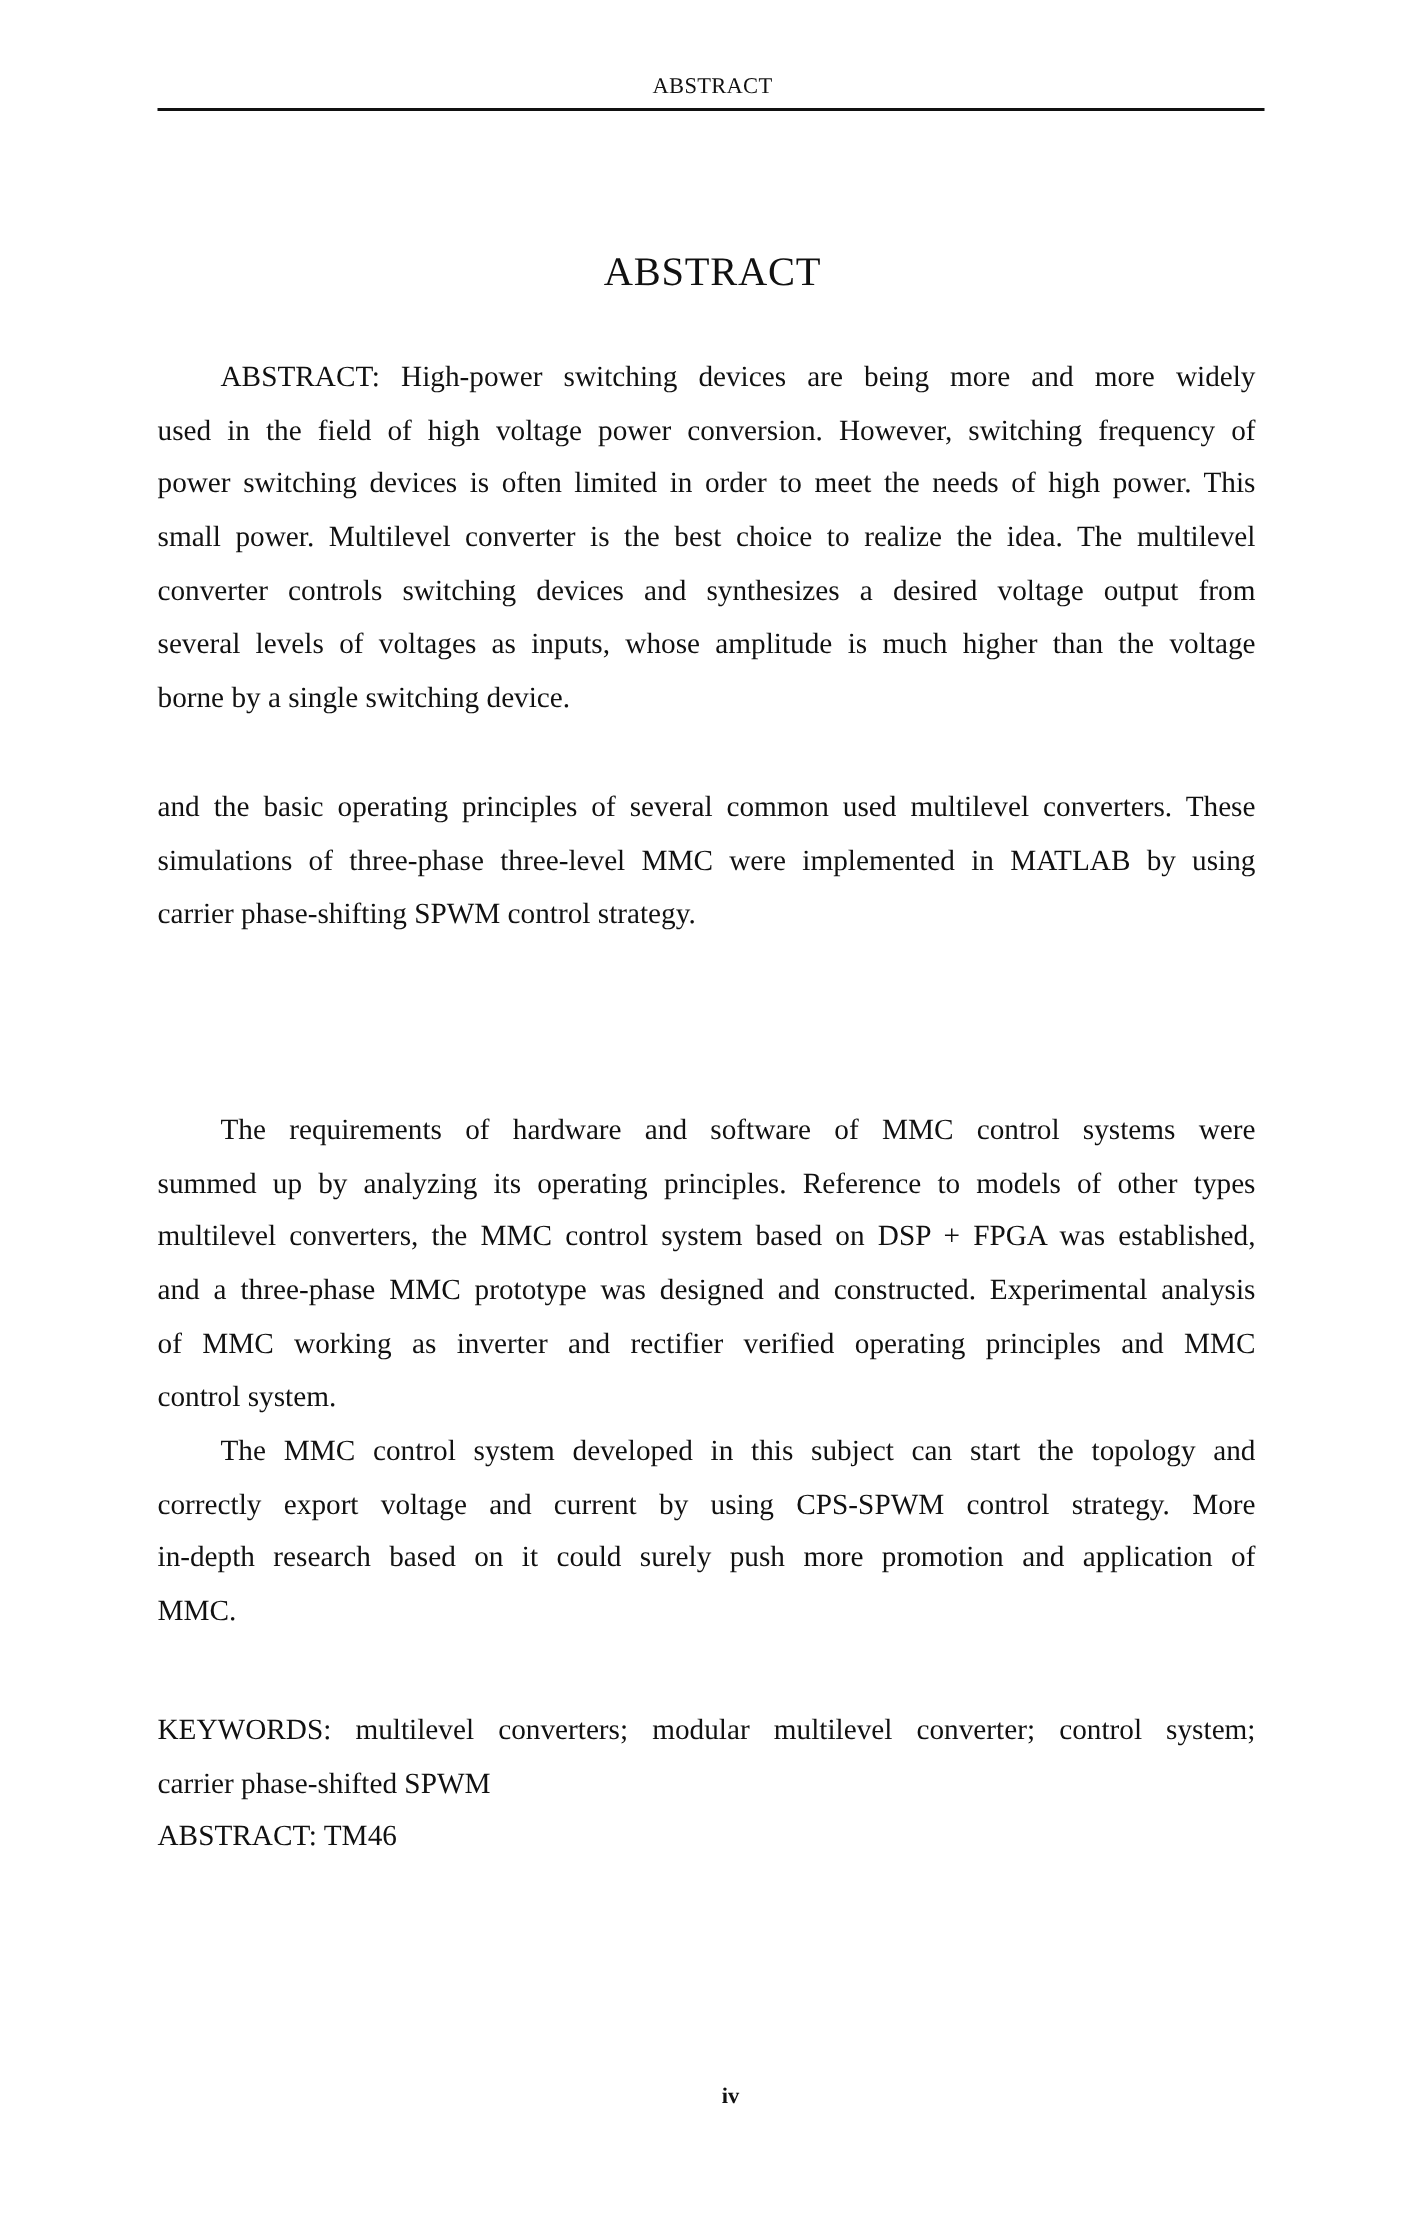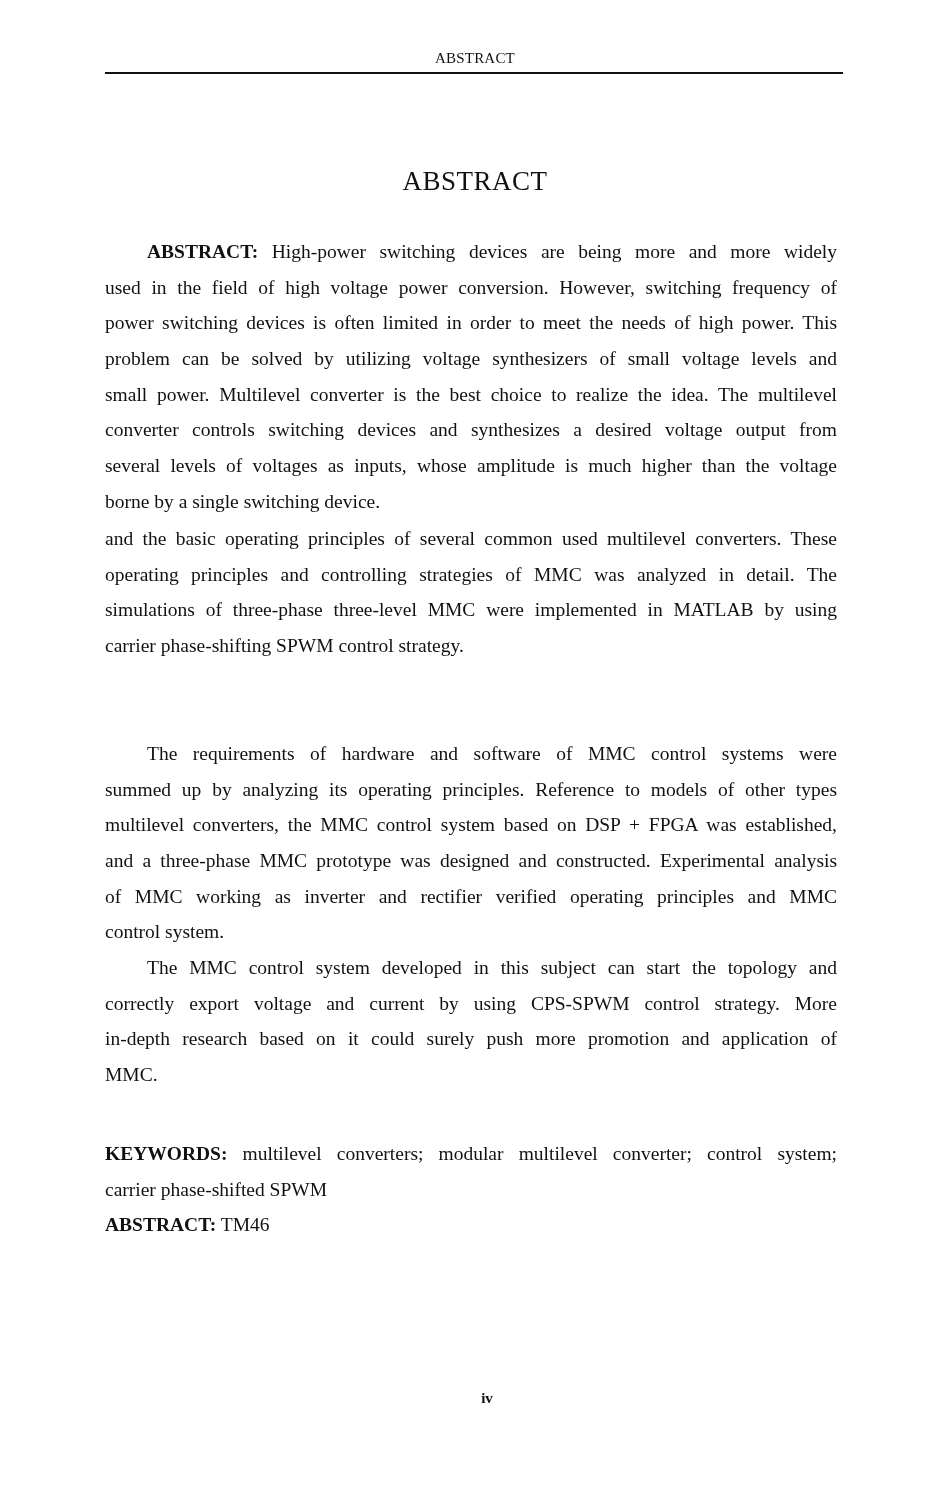--- a/index.html
+++ b/index.html
@@ -4,50 +4,48 @@
 <style>
   html, body { margin: 0; padding: 0; background: #ffffff; }
   body { width: 950px; height: 1493px; position: relative; overflow: hidden; color: #111; font-family: "Liberation Serif", "DejaVu Serif", serif; }
   .running-head { position: absolute; left: 0; width: 950px; top: 50px; text-align: center; font-size: 15px; letter-spacing: 0.2px; }
   .head-rule { position: absolute; left: 105px; width: 738px; top: 72px; height: 0; border-top: 2px solid #111; }
   .title { position: absolute; left: 0; width: 950px; top: 166px; text-align: center; font-size: 27px; letter-spacing: 0.5px; }
   .body-text { position: absolute; left: 105px; width: 732px; font-size: 19.5px; line-height: 35.7px; }
   .line { display: block; height: 35.7px; white-space: nowrap; }
   .just { text-align: justify; text-align-last: justify; }
   .indent { padding-left: 42px; }
-  .bold { font-weight: bold; }
+  .bold { font-weight: normal; }
   .para1 { top: 234px; }
   .para2 { top: 521px; }
   .para3 { top: 736px; }
   .para4 { top: 950px; }
   .kw { position: absolute; left: 105px; width: 732px; top: 1136px; font-size: 19.5px; line-height: 35.7px; }
   .page-num { position: absolute; left: 12px; width: 950px; top: 1390px; text-align: center; font-size: 15px; font-weight: bold; }
 </style>
 </head>
 <body>
 
 <div class="running-head">ABSTRACT</div>
 <div class="head-rule"></div>
 
 <div class="title">ABSTRACT</div>
 
 <div class="body-text para1">
   <span class="line just indent"><span class="bold">ABSTRACT:</span><span> High-power switching devices are being more and more widely</span></span>
   <span class="line just">used in the field of high voltage power conversion. However, switching frequency of</span>
   <span class="line just">power switching devices is often limited in order to meet the needs of high power. This</span>
-  <span class="line just">problem can be solved by utilizing voltage synthesizers of small voltage levels and</span>
   <span class="line just">small power. Multilevel converter is the best choice to realize the idea. The multilevel</span>
   <span class="line just">converter controls switching devices and synthesizes a desired voltage output from</span>
   <span class="line just">several levels of voltages as inputs, whose amplitude is much higher than the voltage</span>
   <span class="line">borne by a single switching device.</span>
 </div>
 
 <div class="body-text para2">
   <span class="line just">and the basic operating principles of several common used multilevel converters. These</span>
-  <span class="line just">operating principles and controlling strategies of MMC was analyzed in detail. The</span>
   <span class="line just">simulations of three-phase three-level MMC were implemented in MATLAB by using</span>
   <span class="line">carrier phase-shifting SPWM control strategy.</span>
 </div>
 
 <div class="body-text para3">
   <span class="line just indent">The requirements of hardware and software of MMC control systems were</span>
   <span class="line just">summed up by analyzing its operating principles. Reference to models of other types</span>
   <span class="line just">multilevel converters, the MMC control system based on DSP + FPGA was established,</span>
   <span class="line just">and a three-phase MMC prototype was designed and constructed. Experimental analysis</span>
   <span class="line just">of MMC working as inverter and rectifier verified operating principles and MMC</span>

